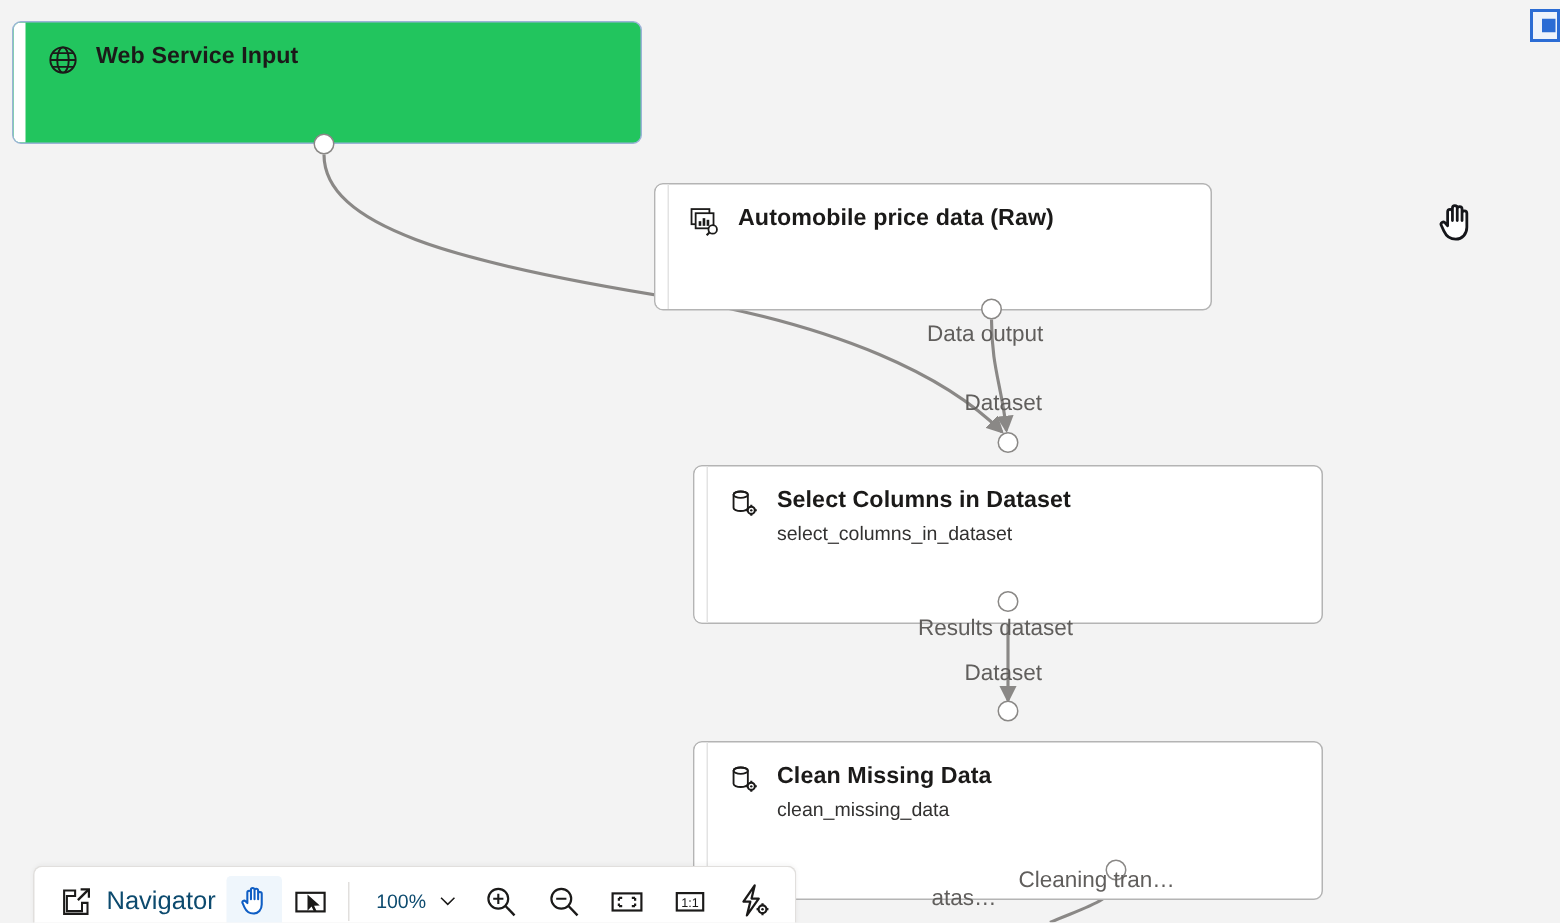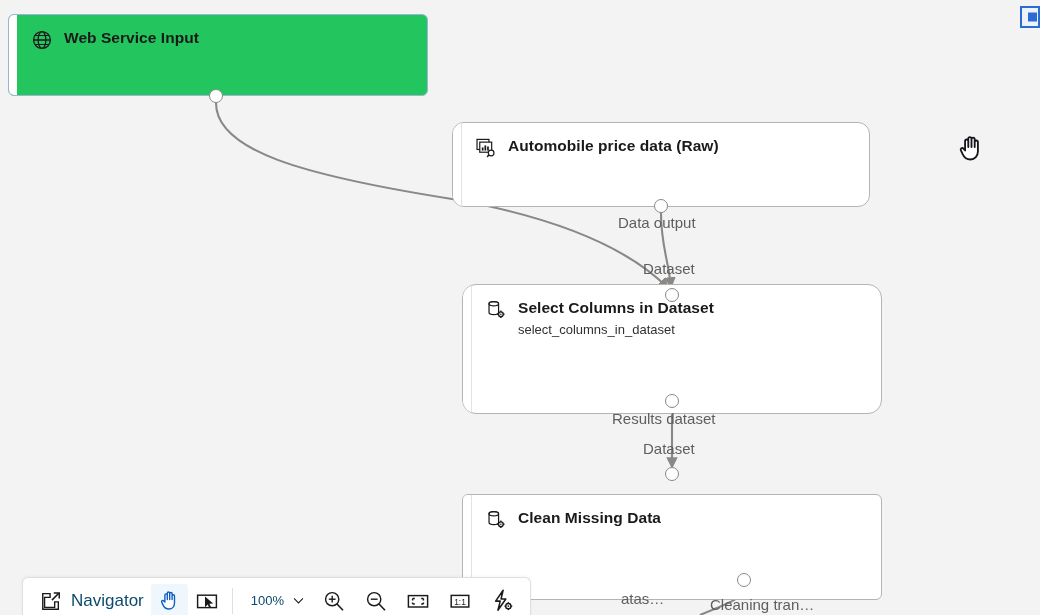--- a/index.html
+++ b/index.html
@@ -202,41 +202,41 @@
           <line x1="4.3" y1="7" x2="19.7" y2="7" stroke="#1b1a19" stroke-width="1.1"></line>
           <line x1="4.3" y1="17" x2="19.7" y2="17" stroke="#1b1a19" stroke-width="1.1"></line>
         </svg>
         <div class="node-text">
           <div class="node-title">Web Service Input</div>
         </div>
       </div>
     </div>
   </div>
 
-  <div class="node" style="left:452px; top:122px; width:418px; height:85px;border-radius:12px;">
+  <div class="node" style="left:436px; top:122px; width:372px; height:85px;">
     <div class="accent" style="background:#ffffff; border-right:1px solid #e3e3e3;"></div>
     <div class="node-body">
       <div class="node-head">
         <svg class="node-icon" viewBox="0 0 24 24">
           <rect x="2.2" y="2.6" width="13" height="11" fill="none" stroke="#1b1a19" stroke-width="1.3"></rect>
           <rect x="5.2" y="5.6" width="13" height="11" fill="#ffffff" stroke="#1b1a19" stroke-width="1.3"></rect>
           <rect x="7.4" y="11.4" width="1.9" height="3.4" fill="#1b1a19"></rect>
           <rect x="10.3" y="9.2" width="1.9" height="5.6" fill="#1b1a19"></rect>
           <rect x="13.2" y="10.4" width="1.9" height="4.4" fill="#1b1a19"></rect>
           <circle cx="17.6" cy="17.4" r="3.1" fill="#ffffff" stroke="#1b1a19" stroke-width="1.3"></circle>
           <line x1="15.2" y1="19.7" x2="13.2" y2="21.7" stroke="#1b1a19" stroke-width="1.6"></line>
         </svg>
         <div class="node-text">
           <div class="node-title">Automobile price data (Raw)</div>
         </div>
       </div>
     </div>
   </div>
 
-  <div class="node" style="left:462px; top:284px; width:420px; height:130px;border-radius:14px;">
+  <div class="node" style="left:462px; top:310px; width:420px; height:106px;">
     <div class="accent" style="background:#ffffff; border-right:1px solid #e3e3e3;"></div>
     <div class="node-body">
       <div class="node-head">
         <svg class="node-icon" viewBox="0 0 24 24">
           <path d="M4.4 5.2 a5.2 2.3 0 0 1 10.4 0 v9.6 a5.2 2.3 0 0 1 -10.4 0 z" fill="none" stroke="#1b1a19" stroke-width="1.35"></path>
           <ellipse cx="9.6" cy="5.2" rx="5.2" ry="2.3" fill="none" stroke="#1b1a19" stroke-width="1.35"></ellipse>
           <circle cx="17.3" cy="16.6" r="2.6" fill="none" stroke="#1b1a19" stroke-width="1.5"></circle>
           <circle cx="17.3" cy="16.6" r="0.85" fill="#1b1a19"></circle>
           <g stroke="#1b1a19" stroke-width="1.5">
             <line x1="17.3" y1="12.6" x2="17.3" y2="14.0"></line>
@@ -264,38 +264,39 @@
           <circle cx="17.3" cy="16.6" r="0.85" fill="#1b1a19"></circle>
           <g stroke="#1b1a19" stroke-width="1.5">
             <line x1="17.3" y1="12.6" x2="17.3" y2="14.0"></line>
             <line x1="17.3" y1="19.2" x2="17.3" y2="20.6"></line>
             <line x1="13.3" y1="16.6" x2="14.7" y2="16.6"></line>
             <line x1="19.9" y1="16.6" x2="21.3" y2="16.6"></line>
           </g>
         </svg>
         <div class="node-text">
           <div class="node-title">Clean Missing Data</div>
+          <div class="node-sub">clean_missing_data</div>
         </div>
       </div>
     </div>
   </div>
 
   <div class="port" style="left:209px; top:89px;"></div>
   <div class="port" style="left:654px; top:199px;"></div>
   <div class="port" style="left:665px; top:288px;"></div>
   <div class="port" style="left:665px; top:394px;"></div>
   <div class="port" style="left:665px; top:467px;"></div>
   <div class="port" style="left:737px; top:573px;"></div>
 
   <div class="edge-label" style="left:618px; top:214px;">Data output</div>
   <div class="edge-label" style="left:643px; top:260px;">Dataset</div>
   <div class="edge-label" style="left:612px; top:410px;">Results dataset</div>
   <div class="edge-label" style="left:643px; top:440px;">Dataset</div>
   <div class="edge-label" style="left:621px; top:590px;">atas…</div>
-  <div class="edge-label" style="left:679px; top:596px;margin-left:31px;">Cleaning tran…</div>
+  <div class="edge-label" style="left:679px; top:578px;">Cleaning tran…</div>
 
   <div id="corner-panel">
     <div class="glyph"></div>
   </div>
 
   <div id="toolbar">
 
     <div class="tb-item">
       <svg class="tb-icon" width="22" height="22" viewBox="0 0 24 24">
         <path d="M3 4 h8 v4 h-6 v11 h11 v-6 h4 v8 h-17 z" fill="none" stroke="#1b1a19" stroke-width="1.5"></path>

